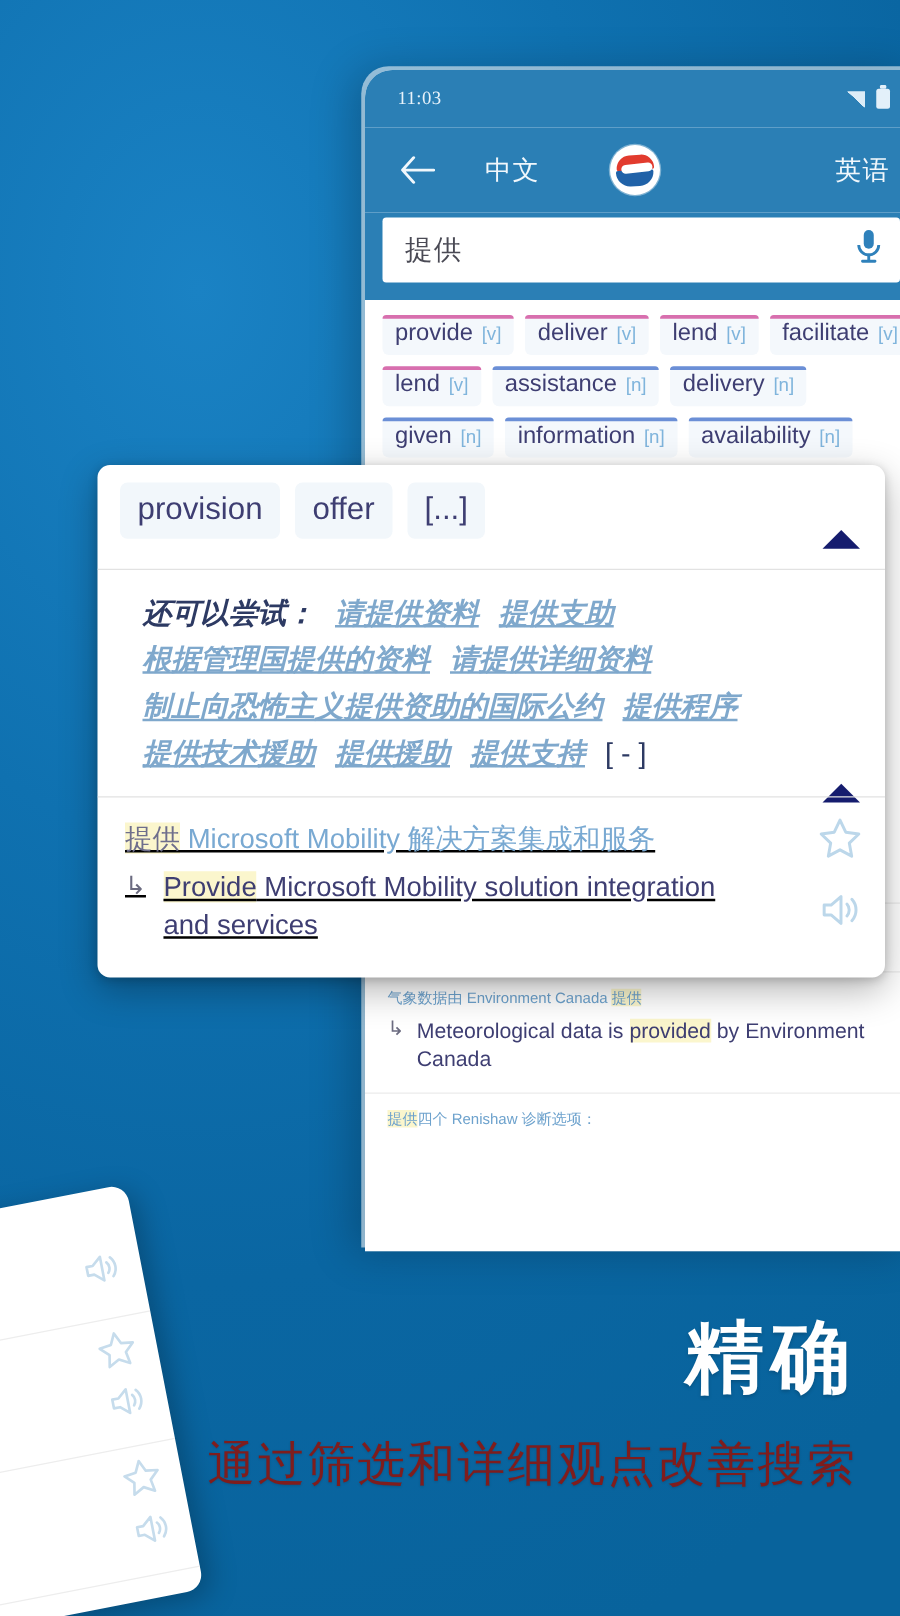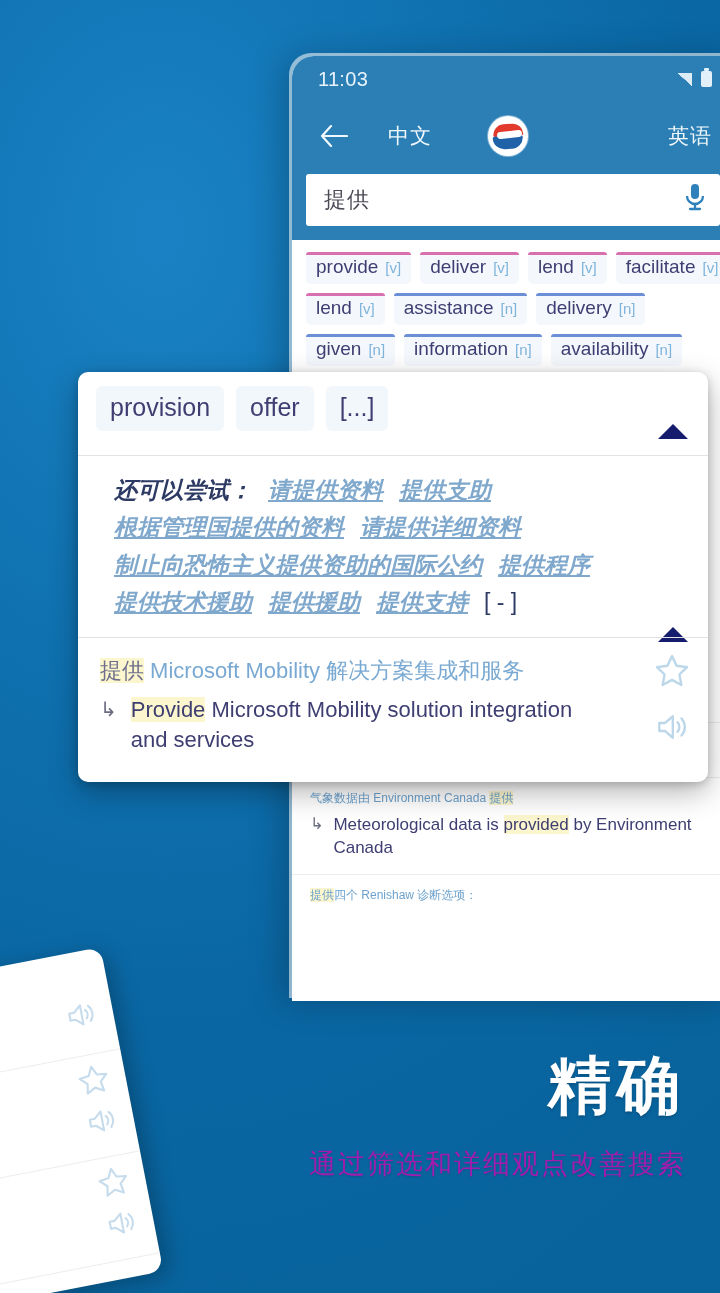--- a/index.html
+++ b/index.html
@@ -18,21 +18,21 @@
     box-shadow:-3px -3px 0 0 rgba(255,255,255,.55), -10px 0 34px rgba(0,0,0,.22);
     overflow:hidden;
   }
   #phone-inner{ position:absolute; inset:0; overflow:hidden; border-radius:20px 0 0 0; }
 
   
   .statusbar{
     height:46px; background:#2b7fb5; color:#eaf4fb;
     display:flex; align-items:center; padding:0 22px 0 26px; position:relative;
   }
-  .clock{ font-size:20px; letter-spacing:.3px; color:#e8f3fb; }
+  .clock{ font-size:15px; letter-spacing:.3px; color:#e8f3fb;font-family:Liberation Serif, serif; }
   .status-right{ margin-left:auto; display:flex; align-items:center; gap:9px; }
   .sig{ width:14px; height:13px; background:linear-gradient(to top right, transparent 48%, #dcecf7 49%); }
   .batt{ width:11px; height:16px; border-radius:2px 2px 2px 2px; background:#e3f0fa; position:relative; }
   .batt:before{ content:""; position:absolute; top:-3px; left:3px; width:5px; height:3px; background:#e3f0fa; border-radius:1px;}
 
   
   .appbar{
     height:68px; background:#2b7fb5; display:flex; align-items:center;
     padding:0 18px 0 20px; position:relative;
   }
@@ -104,21 +104,21 @@
   .tri-b{ position:absolute; right:20px; top:255px; }
 
   .divider{ height:1px; background:#e2e2e2; margin-top:24px; }
 
   .suggests{ padding:16px 22px 16px 36px; }
   .sline{ font-size:23px; line-height:1.62; color:#2d3a63; white-space:nowrap; }
   .slabel{ font-style:italic; font-weight:bold; color:#2d3a63; margin-right:16px; }
   .slink{ font-style:italic; font-weight:bold; color:#7fa8cc; text-decoration:underline; margin-right:16px; cursor:pointer; }
   .sbr{ color:#2d3a63; font-style:normal; font-weight:normal; }
 
-  .card-ex{ border-top:1px solid #e2e2e2; padding:16px 22px 18px 22px; position:relative; }
+  .card-ex{ border-top:1px solid #e2e2e2; padding:16px 22px 18px 22px; position:relative;text-decoration:underline; }
   .card-src{ font-size:22px; color:#79a9d2; line-height:1.5; }
   .card-tgt{ font-size:22px; color:#3e3e72; line-height:1.36; display:flex; gap:14px; margin-top:8px; padding-right:80px;}
   .card-icons{ position:absolute; right:16px; top:14px; display:flex; flex-direction:column; gap:14px; align-items:center; }
 
   
   #tilted{
     position:absolute; left:-96px; top:966px; width:230px; height:330px;
     background:#fff; border-radius:14px;
     transform:rotate(-11deg);
     box-shadow:6px 6px 22px rgba(0,0,0,.25);
@@ -126,22 +126,22 @@
   }
   #tilted .row{ height:104px; border-bottom:1px solid #ededed; position:relative; }
   #tilted .ic{ position:absolute; right:14px; }
 
   
   .headline{
     position:absolute; right:34px; top:1043px; font-size:63px; font-weight:bold;
     color:#ffffff; letter-spacing:6px; text-shadow:0 2px 3px rgba(0,0,0,.18);
   }
   .subline{
-    position:absolute; right:34px; top:1146px; font-size:27px;
-    color:#a21caf; letter-spacing:2px; text-shadow:0 1px 2px rgba(0,0,0,.14);font-family:Liberation Serif, serif;
+    position:absolute; right:34px; top:1146px; font-size:38px;
+    color:#7f1d1d; letter-spacing:2px; text-shadow:0 1px 2px rgba(0,0,0,.14);font-family:Liberation Serif, serif;
   }
 </style>
 </head>
 <body>
 
 <div id="phone">
   <div id="phone-inner">
 
     <div class="statusbar">
       <span class="clock">11:03</span>

